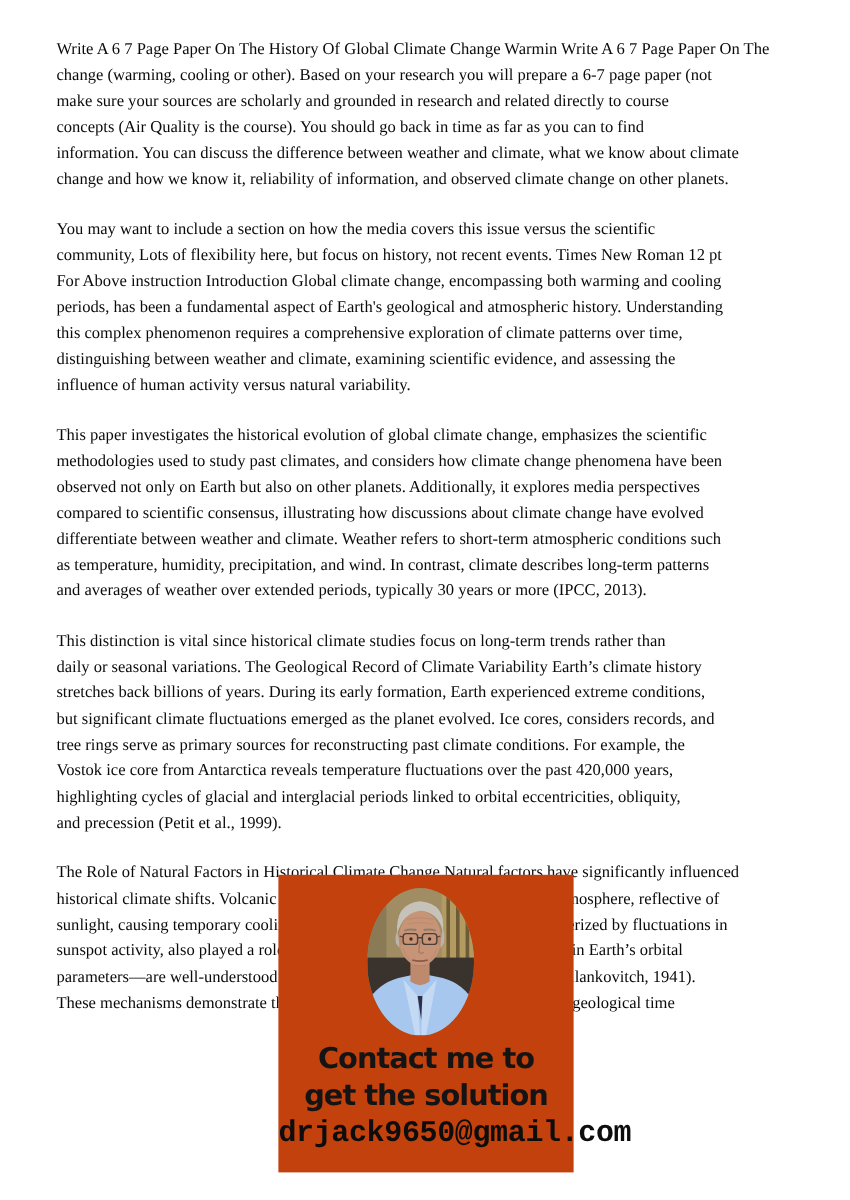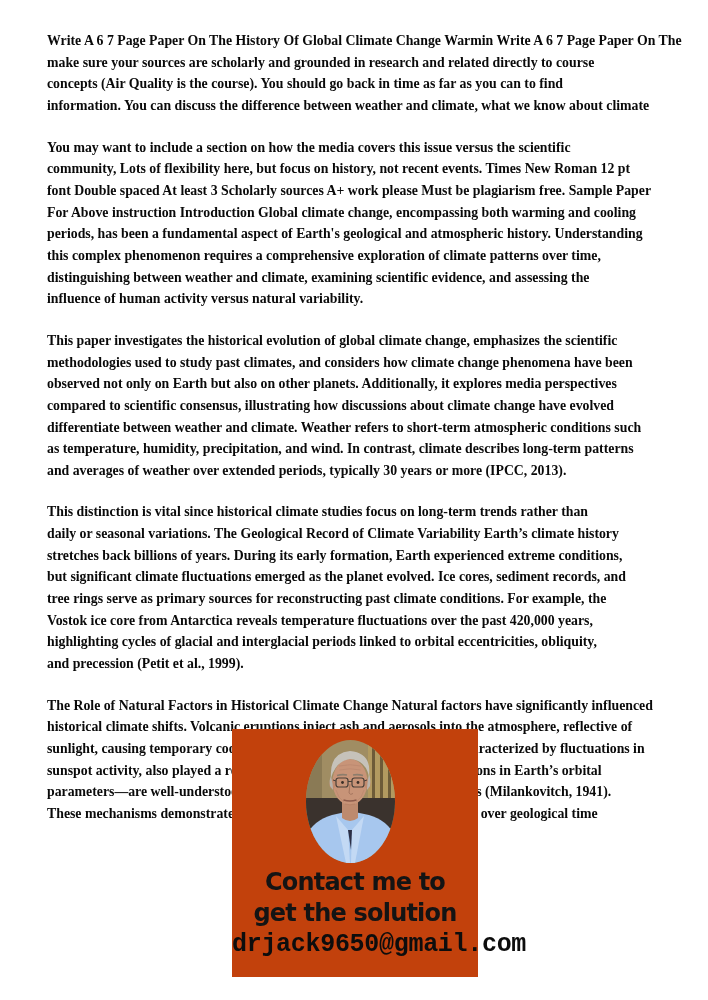--- a/index.html
+++ b/index.html
@@ -19,21 +19,20 @@
     left: 47px;
     top: 30px;
     width: 628px;
     color: #0a0a0a;
     font-family: "Liberation Serif", serif;
     font-size: 13.8px;
     line-height: 21.65px;
   }
   .para {
     margin: 0 0 20px 0;
-    font-weight: bold;
   }
   .line {
     white-space: nowrap;
   }
   .overlay {
     position: absolute;
     left: 232px;
     top: 729px;
     width: 246px;
     height: 248px;
@@ -76,48 +75,49 @@
   }
 </style>
 </head>
 <body>
 
 <div class="page">
 
   <div class="doc">
       <div class="para">
         <div class="line">Write A 6 7 Page Paper On The History Of Global Climate Change Warmin Write A 6 7 Page Paper On The</div>
+        <div class="line">change (warming, cooling or other). Based on your research you will prepare a 6-7 page paper (not</div>
         <div class="line">make sure your sources are scholarly and grounded in research and related directly to course</div>
         <div class="line">concepts (Air Quality is the course). You should go back in time as far as you can to find</div>
         <div class="line">information. You can discuss the difference between weather and climate, what we know about climate</div>
+        <div class="line">change and how we know it, reliability of information, and observed climate change on other planets.</div>
       </div>
       <div class="para">
         <div class="line">You may want to include a section on how the media covers this issue versus the scientific</div>
         <div class="line">community, Lots of flexibility here, but focus on history, not recent events. Times New Roman 12 pt</div>
-        <div class="line">font Double spaced At least 3 Scholarly sources A+ work please Must be plagiarism free. Sample Paper</div>
         <div class="line">For Above instruction Introduction Global climate change, encompassing both warming and cooling</div>
         <div class="line">periods, has been a fundamental aspect of Earth's geological and atmospheric history. Understanding</div>
         <div class="line">this complex phenomenon requires a comprehensive exploration of climate patterns over time,</div>
         <div class="line">distinguishing between weather and climate, examining scientific evidence, and assessing the</div>
         <div class="line">influence of human activity versus natural variability.</div>
       </div>
       <div class="para">
         <div class="line">This paper investigates the historical evolution of global climate change, emphasizes the scientific</div>
         <div class="line">methodologies used to study past climates, and considers how climate change phenomena have been</div>
         <div class="line">observed not only on Earth but also on other planets. Additionally, it explores media perspectives</div>
         <div class="line">compared to scientific consensus, illustrating how discussions about climate change have evolved</div>
         <div class="line">differentiate between weather and climate. Weather refers to short-term atmospheric conditions such</div>
         <div class="line">as temperature, humidity, precipitation, and wind. In contrast, climate describes long-term patterns</div>
         <div class="line">and averages of weather over extended periods, typically 30 years or more (IPCC, 2013).</div>
       </div>
       <div class="para">
         <div class="line">This distinction is vital since historical climate studies focus on long-term trends rather than</div>
         <div class="line">daily or seasonal variations. The Geological Record of Climate Variability Earth’s climate history</div>
         <div class="line">stretches back billions of years. During its early formation, Earth experienced extreme conditions,</div>
-        <div class="line">but significant climate fluctuations emerged as the planet evolved. Ice cores, sediment records, and</div>
+        <div class="line">but significant climate fluctuations emerged as the planet evolved. Ice cores, considers records, and</div>
         <div class="line">tree rings serve as primary sources for reconstructing past climate conditions. For example, the</div>
         <div class="line">Vostok ice core from Antarctica reveals temperature fluctuations over the past 420,000 years,</div>
         <div class="line">highlighting cycles of glacial and interglacial periods linked to orbital eccentricities, obliquity,</div>
         <div class="line">and precession (Petit et al., 1999).</div>
       </div>
       <div class="para">
         <div class="line">The Role of Natural Factors in Historical Climate Change Natural factors have significantly influenced</div>
         <div class="line">historical climate shifts. Volcanic eruptions inject ash and aerosols into the atmosphere, reflective of</div>
         <div class="line">sunlight, causing temporary cooling periods. Solar radiation changes, characterized by fluctuations in</div>
         <div class="line">sunspot activity, also played a role. Milankovitch cycles—periodic variations in Earth’s orbital</div>

